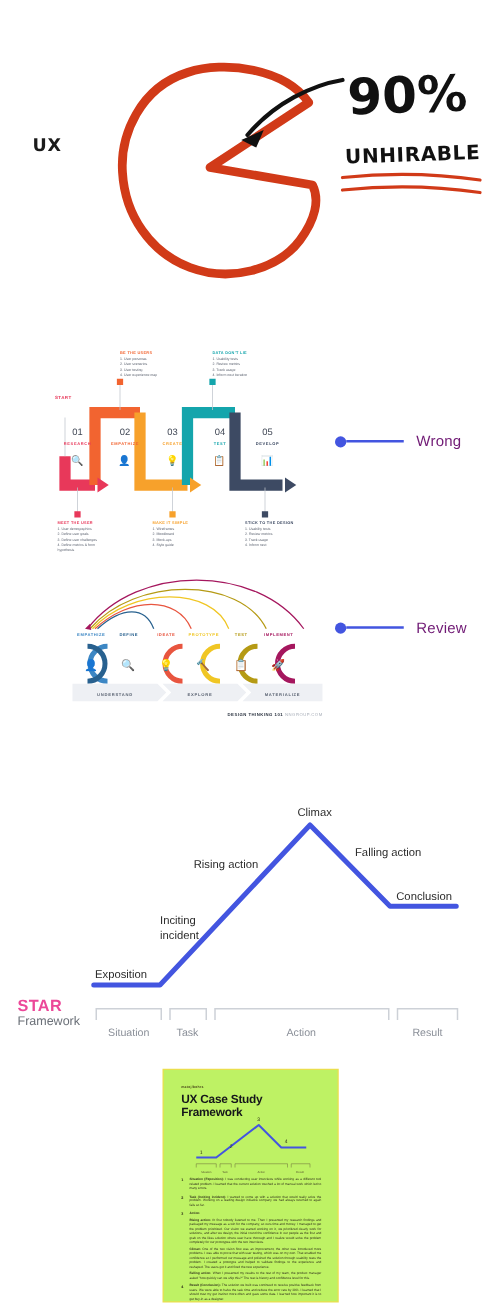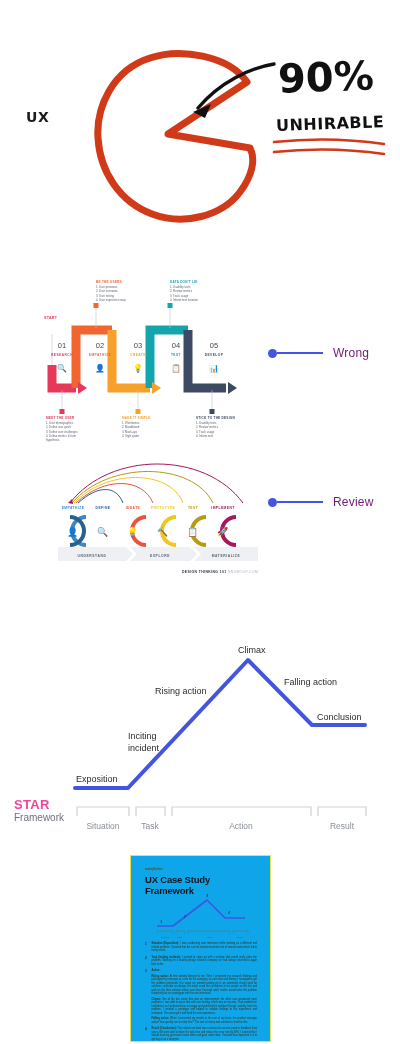--- a/index.html
+++ b/index.html
@@ -65,21 +65,21 @@
   .brk-lbl { font-size:8.5px; fill:#8a8f98; font-family:"Liberation Sans", sans-serif; text-anchor:middle; }
   #star-title {
     position:absolute; left:14px; top:168px; line-height:13px;
   }
   #star-title .l1 { font-size:13px; font-weight:700; color:#ec4899; letter-spacing:.3px; display:block;}
   #star-title .l2 { font-size:10px; color:#6b7078; display:block; }
 
   
   #sec-doc {
     position:absolute; left:131px; top:856px; width:139px; height:185px;
-    background:#0ea5e9; box-shadow:0 0 0 1px #eadf4e;
+    background:#bef264; box-shadow:0 0 0 1px #eadf4e;
   }
   #doc-kicker { position:absolute; left:14px; top:11px; font-size:2.8px; font-weight:700; color:#4c4a1c; letter-spacing:.2px;}
   #doc-title {
     position:absolute; left:14px; top:18px; width:112px;
     font-size:9.5px; font-weight:700; color:#15161a; line-height:11px; letter-spacing:-.2px;
   }
   .doc-body { position:absolute; left:14px; top:86px; width:112px; }
   .doc-item { display:flex; gap:2.5px; margin-bottom:3px; }
   .doc-item .n { font-size:3px; font-weight:700; color:#2a2a16; flex:none; width:4px; }
   .doc-item .c { font-size:2.55px; line-height:3.5px; color:#33331d; text-align:justify; }

